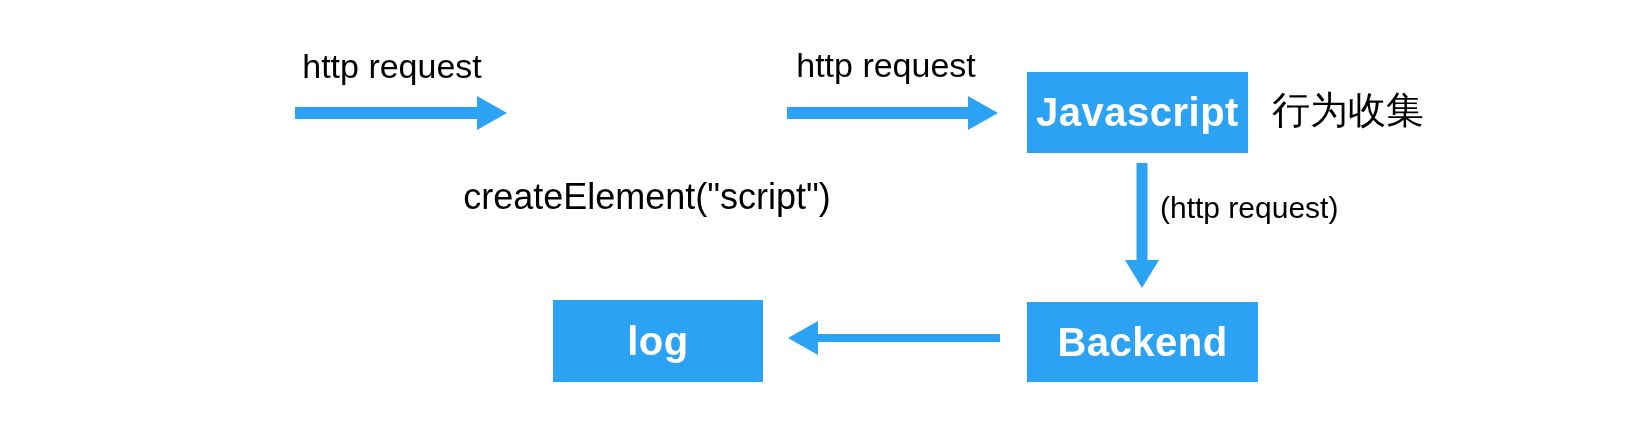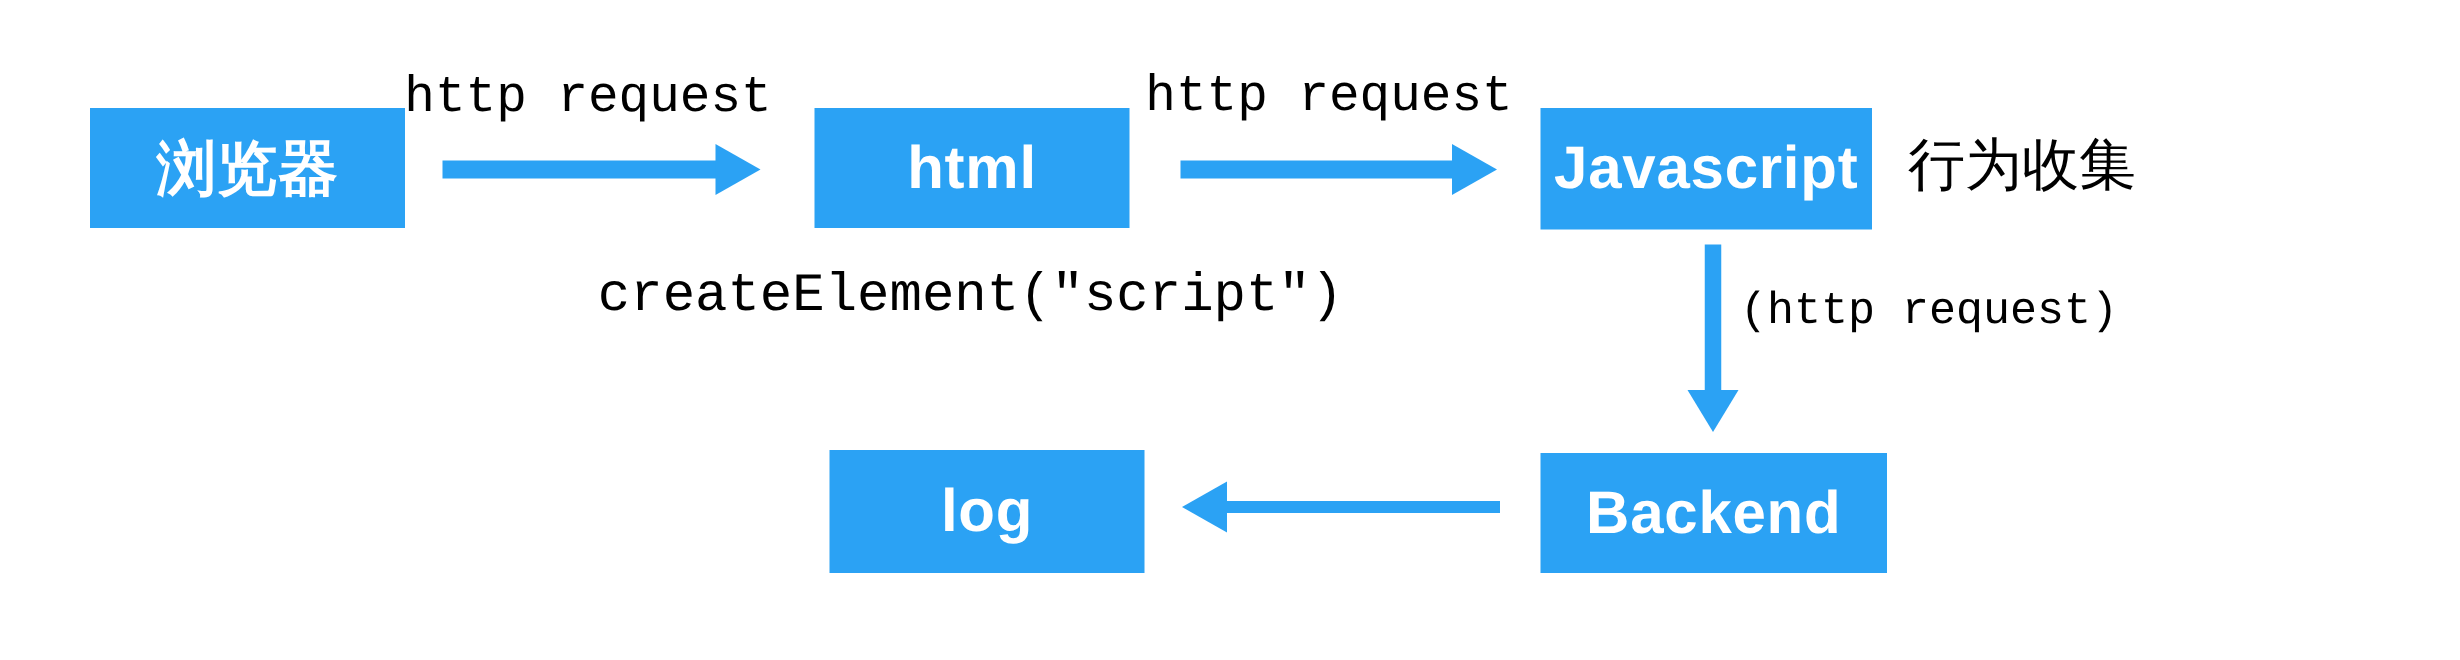--- a/index.html
+++ b/index.html
@@ -25,21 +25,20 @@
     font-size: 40px;
     font-weight: 600;
     letter-spacing: 0.5px;
     text-align: center;
   }
   .lbl {
     position: absolute;
     color: var(--ink, #000000);
     white-space: nowrap;
     font-weight: 400;
-    font-family: Liberation Mono, monospace;
   }
   .arrow { position: absolute; }
   .shaft { position: absolute; background: var(--blue, #2BA2F4); }
   .head  { position: absolute; width: 0; height: 0; }
 
   .arrow.right .shaft { left: 0; right: 28px; top: 50%; transform: translateY(-50%); height: 12px; }
   .arrow.right .head  { right: 0; top: 50%; transform: translateY(-50%);
                         border-top: 17px solid transparent; border-bottom: 17px solid transparent;
                         border-left: 30px solid var(--blue, #2BA2F4); }
 
@@ -51,23 +50,21 @@
   .arrow.down .shaft { top: 0; bottom: 26px; left: 50%; transform: translateX(-50%); width: 11px; }
   .arrow.down .head  { bottom: 0; left: 50%; transform: translateX(-50%);
                        border-left: 17px solid transparent; border-right: 17px solid transparent;
                        border-top: 28px solid var(--blue, #2BA2F4); }
 </style>
 </head>
 <body>
 
 <div class="canvas">
 
-  <div class="node" style="left:60px; top:72px; width:210px; height:80px;">浏览器</div>
 
-  <div class="node" style="left:543px; top:72px; width:210px; height:80px;">html</div>
 
   <div class="node" style="left:1027px; top:72px; width:221px; height:81px;">Javascript</div>
 
   <div class="node" style="left:1027px; top:302px; width:231px; height:80px;">Backend</div>
 
   <div class="node" style="left:553px; top:300px; width:210px; height:82px;">log</div>
 
   <div class="arrow right" style="left:295px; top:96px; width:212px; height:34px;">
     <div class="shaft"></div>
     <div class="head"></div>

